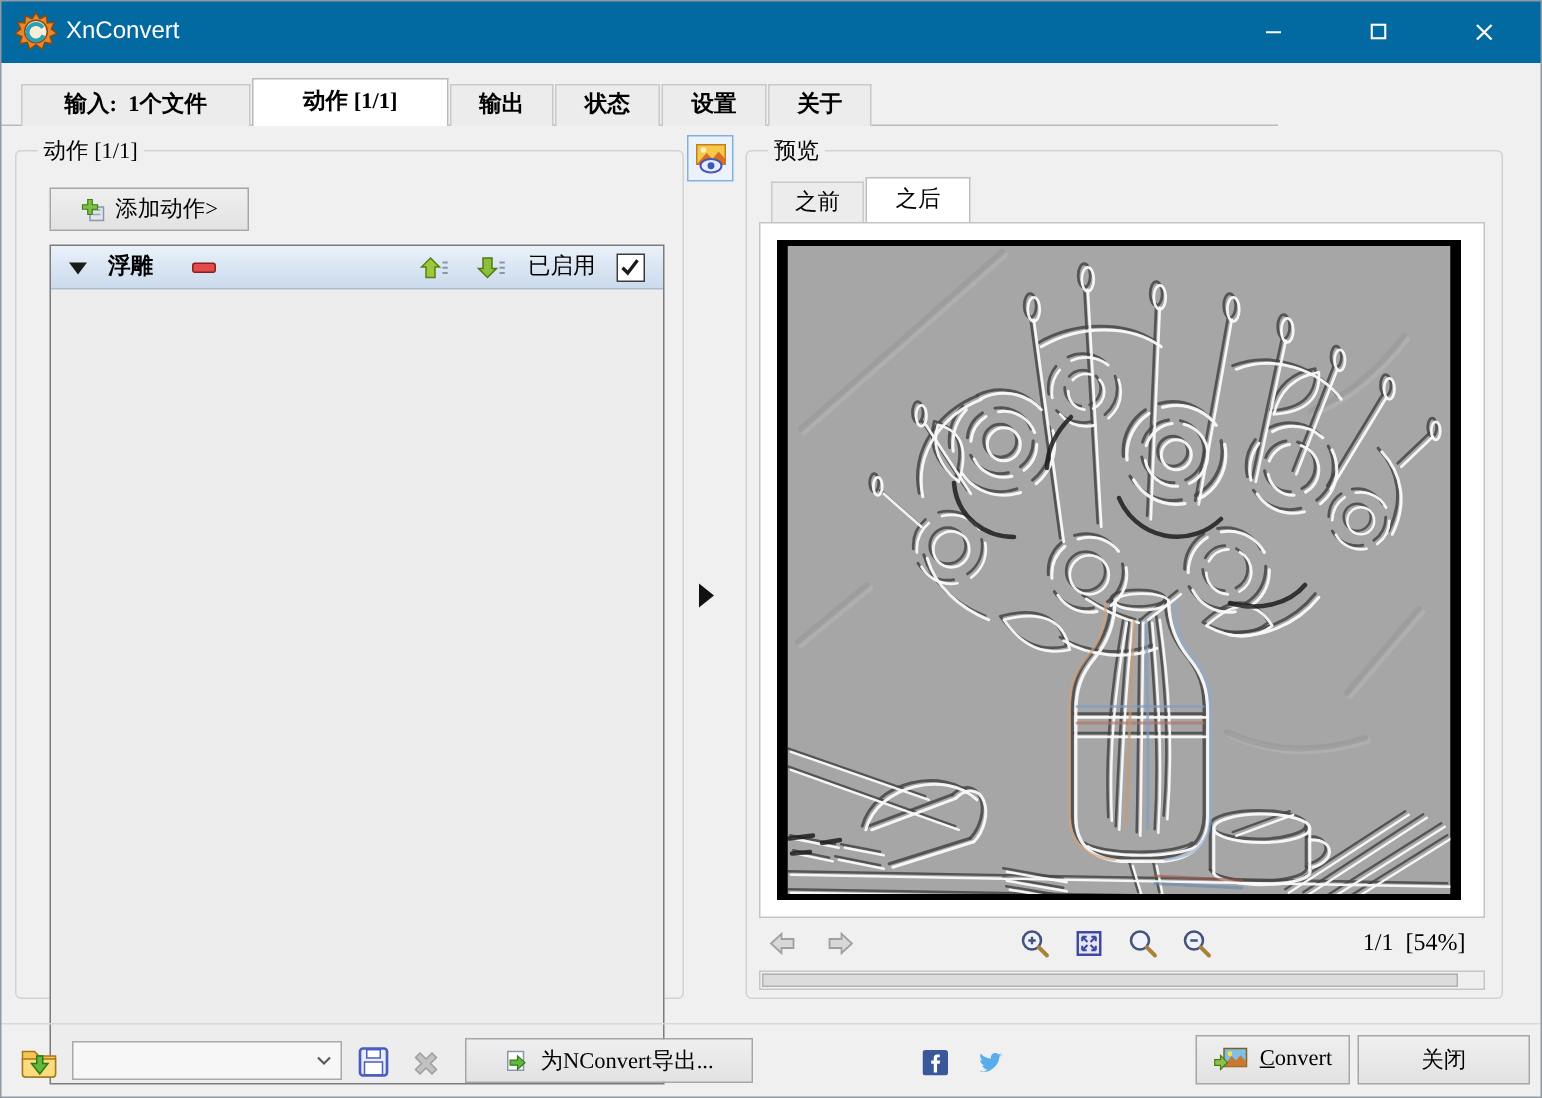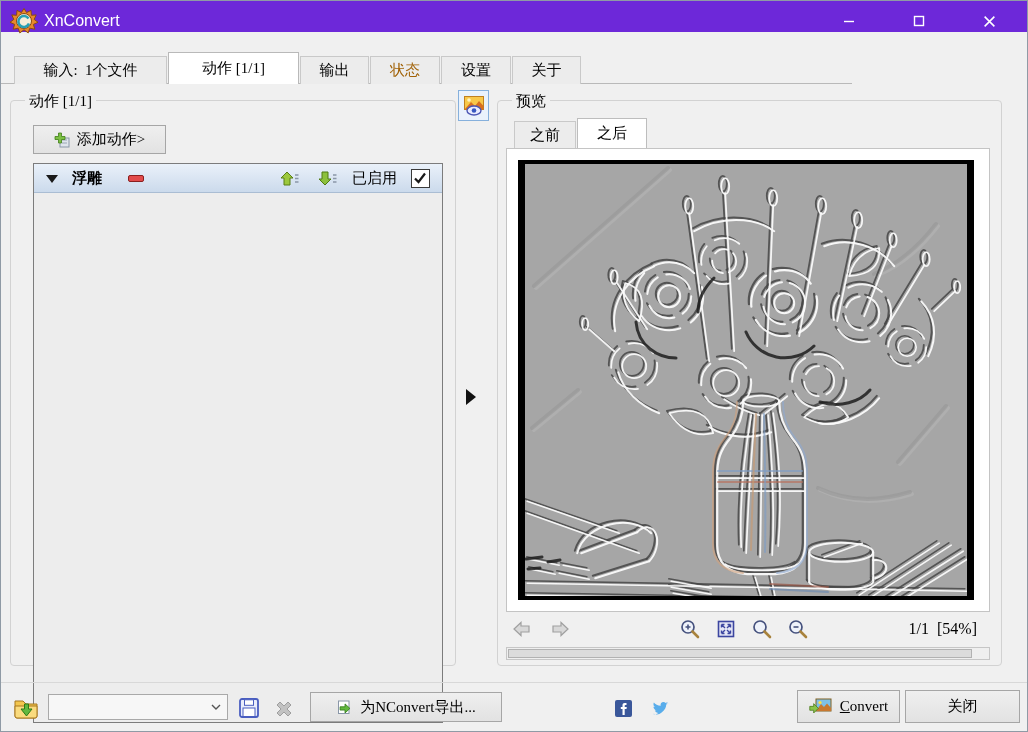--- a/index.html
+++ b/index.html
@@ -1,32 +1,32 @@
 <!DOCTYPE html>
 <html><head>
 <meta charset="utf-8">
 <style>
   * { margin:0; padding:0; box-sizing:border-box; }
   html,body { width:1028px; height:732px; overflow:hidden; }
   body { position:relative; background:#f0f0f0; font-family:"Liberation Serif","DejaVu Serif",serif; font-size:15px; color:#000; }
   .window-frame { position:absolute; inset:0; border:1px solid #8f9aa5; pointer-events:none; z-index:99; }
 
   
-  .titlebar { position:absolute; left:0; top:0; width:1028px; height:32px; background:#6d28d9; }
+  .titlebar { position:absolute; left:0; top:0; width:1028px; height:42px; background:#0369a1; }
   .titlebar .logo { position:absolute; left:10px; top:7px; width:28px; height:28px; }
   .titlebar .app-title { position:absolute; left:44px; top:0; height:42px; line-height:42px;
     color:#fff; font-family:"Liberation Sans","DejaVu Sans",sans-serif; font-size:16px; }
   .win-btn { position:absolute; top:0; width:46px; height:42px; display:flex; align-items:center; justify-content:center; }
 
   
-  .tabbar { position:absolute; left:0; top:52px; width:852px; height:32px; border-bottom:1px solid #b9b9b9; }
+  .tabbar { position:absolute; left:0; top:52px; width:852px; height:32px; border-bottom:1px solid #b9b9b9;font-weight:bold; }
   .tab { position:absolute; top:4px; height:28px; line-height:27px; text-align:center;
     background:#ececec; border:1px solid #c9c9c9; border-bottom:none; }
   .tab.active { top:0; height:32px; line-height:31px; background:#fff; border-color:#b9b9b9; z-index:2; }
-  .tab.disabled { color:#a16207; }
+  .tab.disabled { color:#000000; }
 
   
   .groupbox { position:absolute; border:1px solid #d2d2d2; border-radius:4px; }
   .groupbox > .gb-title { position:absolute; top:-10px; left:14px; background:#f0f0f0; padding:0 4px; height:20px; line-height:20px; }
 
   
   .push { position:absolute; display:flex; align-items:center; justify-content:center; gap:7px;
     background:linear-gradient(#efefef,#e2e2e2); border:1px solid #a6a6a6; cursor:default; }
   .push span { white-space:pre; }
 

